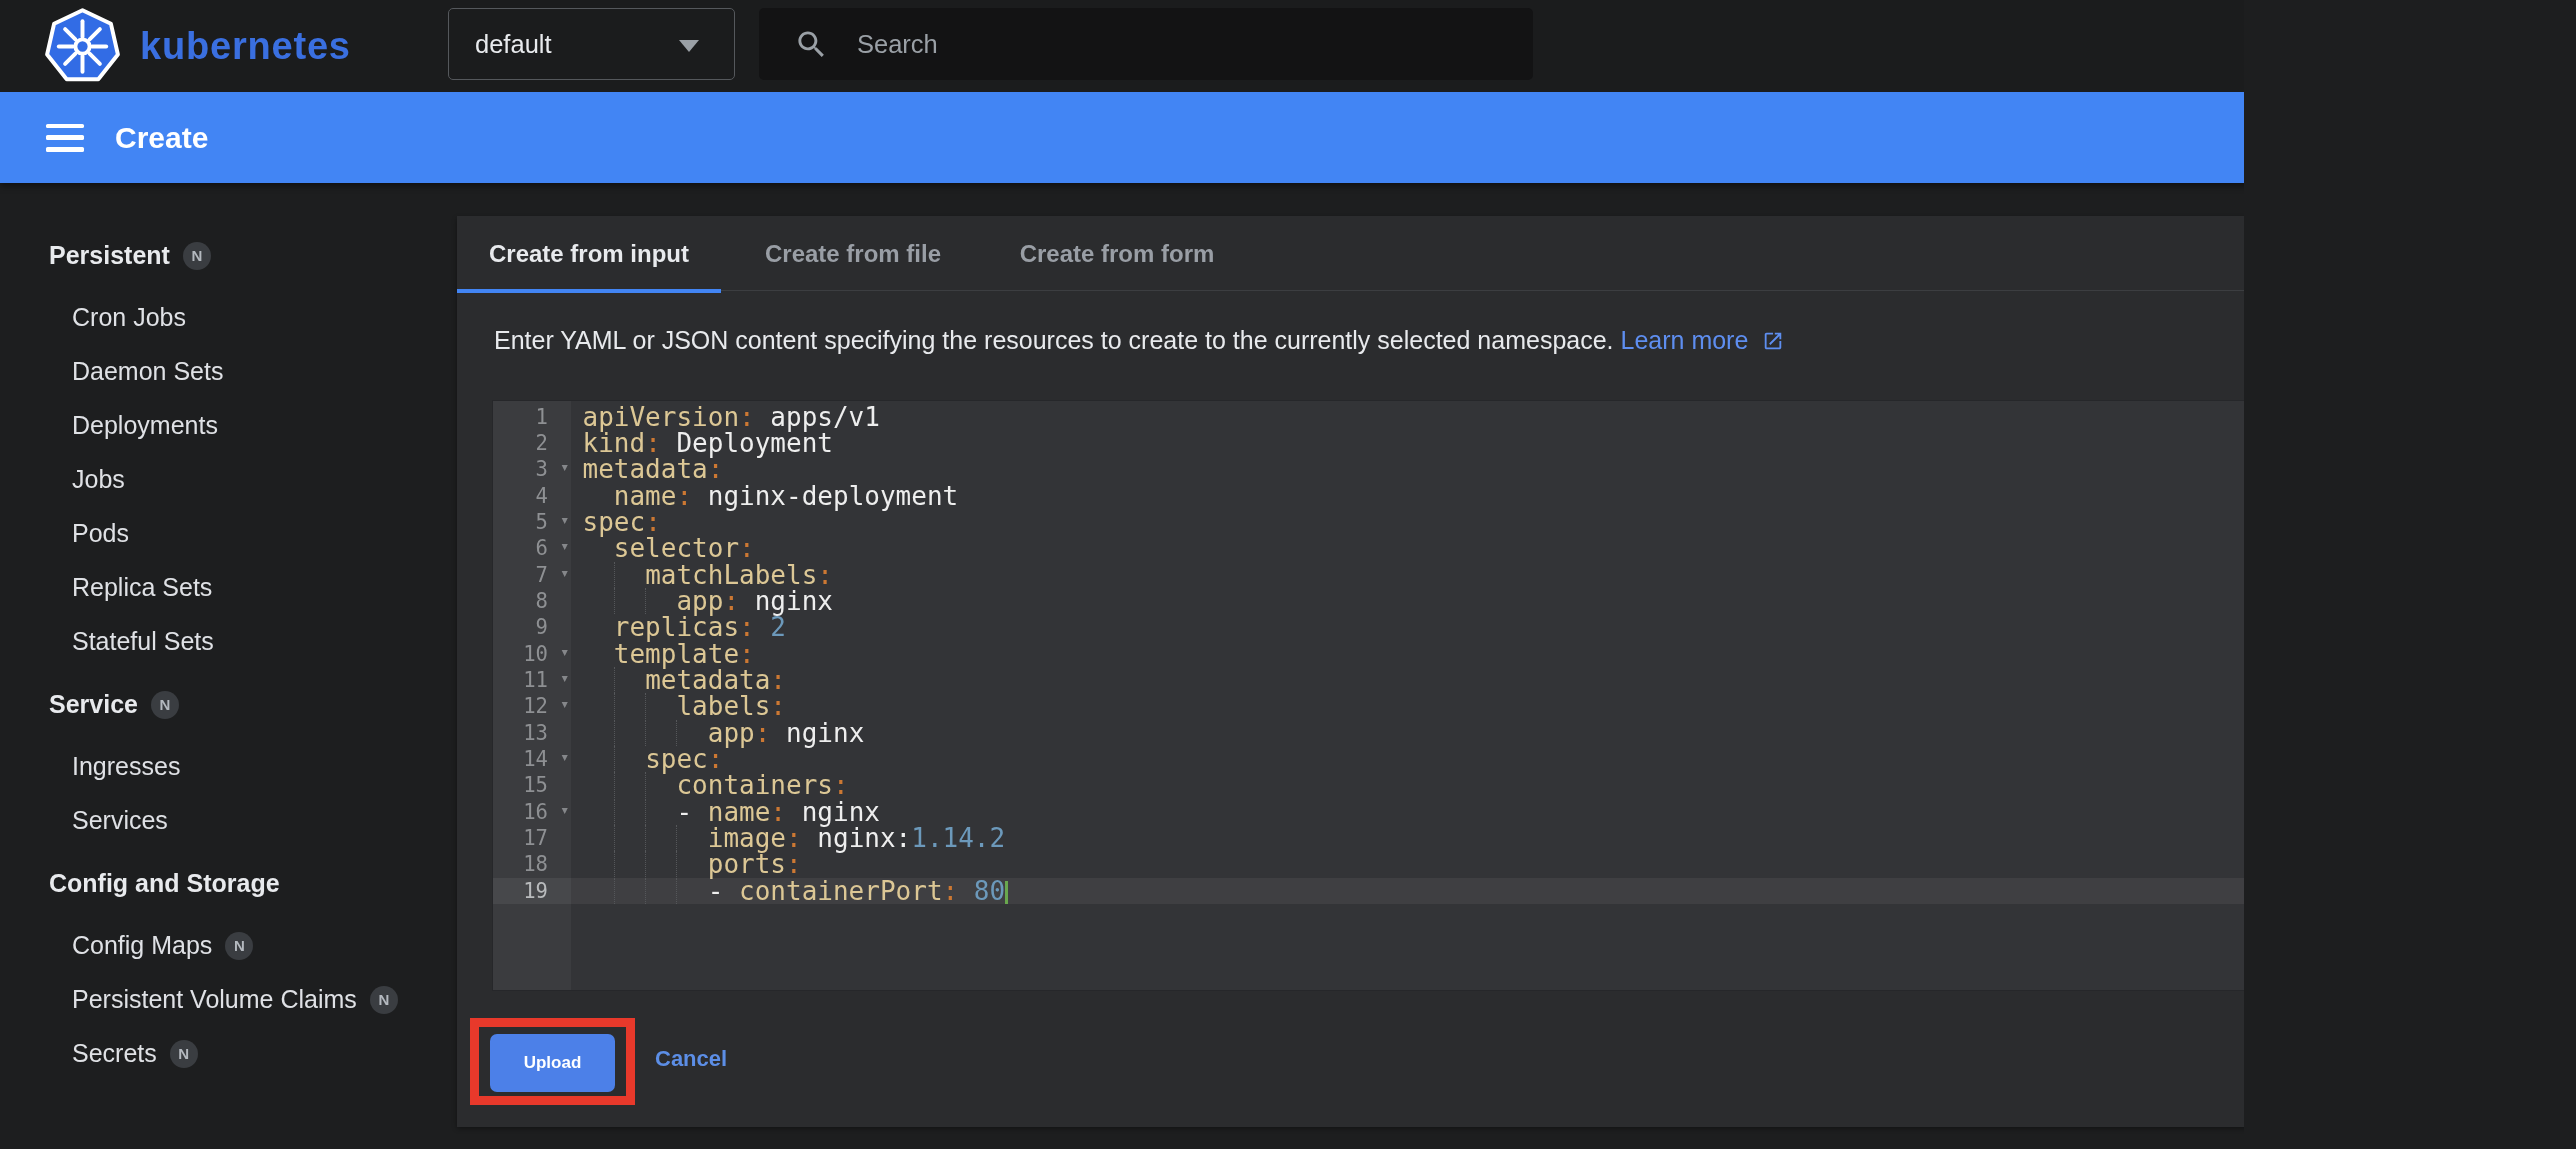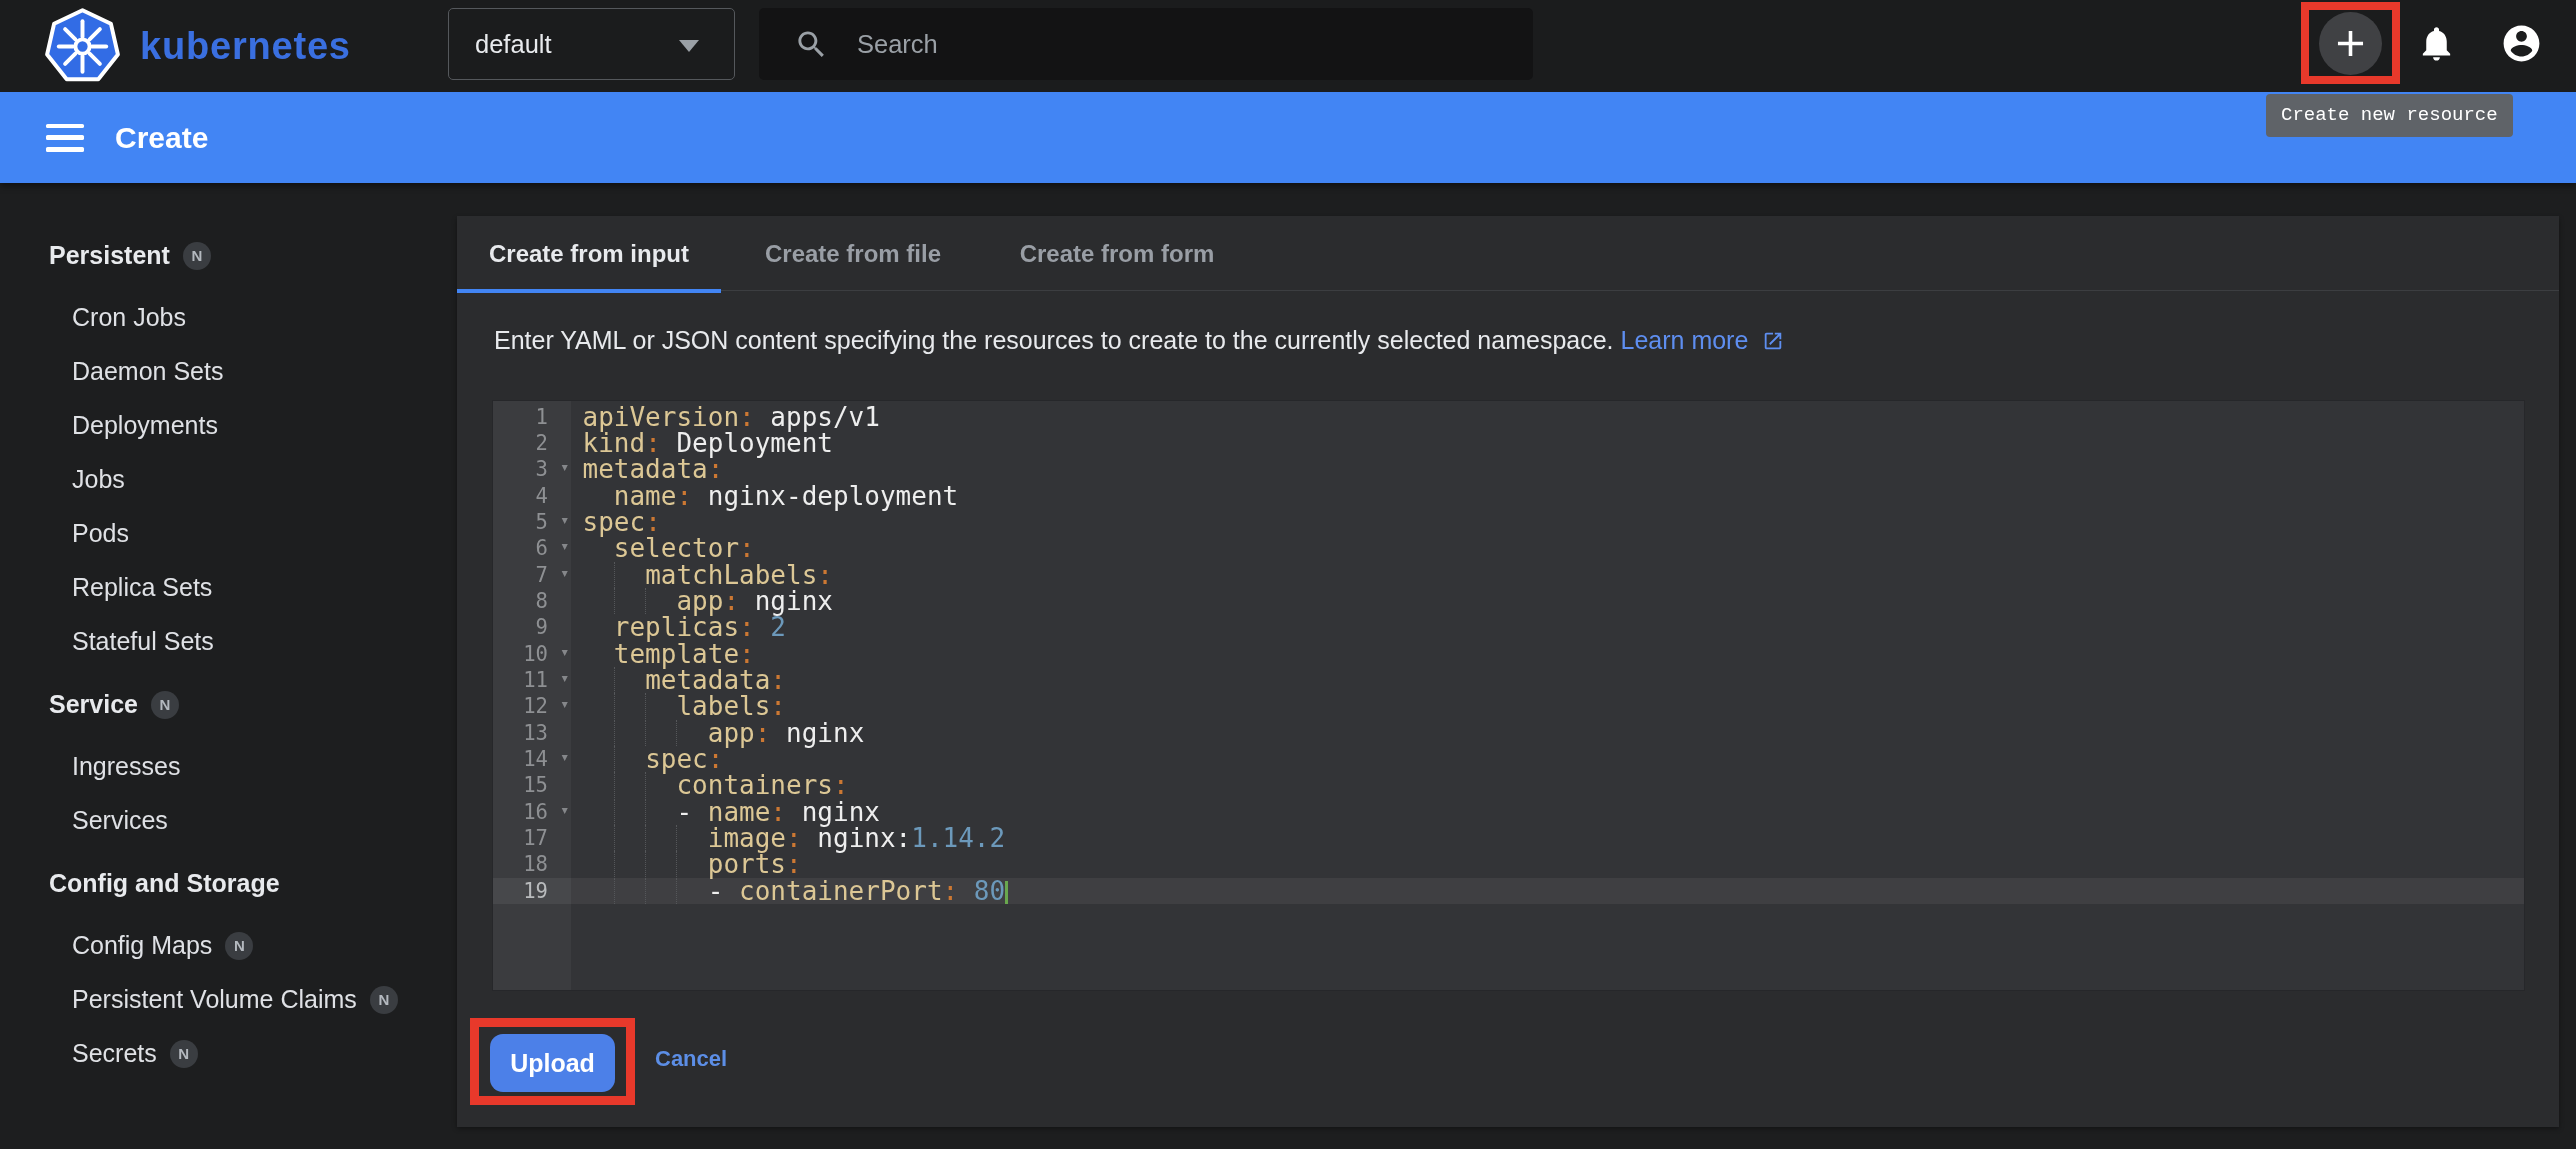--- a/index.html
+++ b/index.html
@@ -1,17 +1,17 @@
 <!DOCTYPE html>
 <html style="font-size:13px"><head>
 <meta charset="utf-8">
 <style>
   html,body{margin:0;padding:0;background:#1d1e1f;}
   *{box-sizing:border-box;}
-  #stage{position:relative;width:2576px;height:1150px;overflow:hidden;
+  #stage{position:relative;width:2244px;height:1150px;overflow:hidden;
          font-family:"Liberation Sans",sans-serif;color:#e8eaed;background:#1d1e1f;}
 
   
   #hdr{position:absolute;left:0;top:0;width:2576px;height:92px;background:#1b1c1d;z-index:5;}
   #brand{position:absolute;left:43px;top:6.6px;height:79px;display:flex;align-items:center;cursor:pointer;}
   #brand svg{width:79px;height:79px;}
   #brand .bname{margin-left:18px;font-size:38px;font-weight:bold;color:#3a6fe0;letter-spacing:0.8px;}
   #nsbox{position:absolute;left:448px;top:8.2px;width:287px;height:72px;border:1.6px solid #55585c;border-radius:5px;
          display:flex;align-items:center;cursor:pointer;}
   #nsbox .nsval{margin-left:26px;font-size:25.5px;color:#e8eaed;}
@@ -71,21 +71,21 @@
   .ed-line.active .ln-gutter{background:#47484b;color:#b9bbbd;}
   .fold{position:absolute;right:1.6px;top:-1.6px;font-size:15.6px;color:#85878a;cursor:pointer;line-height:26px;}
   .ln-code{position:absolute;left:78px;right:0;top:0;height:26px;padding-left:11.5px;
         font-size:26px;line-height:26px;white-space:pre;}
   .guide{position:absolute;top:0;height:26px;border-left:1.6px dotted #55575a;margin-left:11.5px;}
   .tk-k{color:#dcc795;} .tk-p{color:#cc7833;} .tk-v{color:#eeeeee;} .tk-n{color:#6c99bb;} .tk-d{color:#eeeeee;}
   .caret-bar{display:inline-block;width:2.5px;height:23px;background:#69a74e;vertical-align:-4.1px;}
 
   
   #uploadbtn{position:absolute;left:33px;top:818px;width:125px;height:58px;background:#4c80e8;border:none;
-        border-radius:13px;color:#fff;font-size:25px;font-weight:bold;font-family:"Liberation Sans",sans-serif;cursor:pointer;}
+        border-radius:7px;color:#fff;font-size:17px;font-weight:bold;font-family:"Liberation Sans",sans-serif;cursor:pointer;}
   #cancellink{position:absolute;left:198px;top:830px;font-size:22px;font-weight:bold;color:#5c8ee6;cursor:pointer;}
 
   svg{display:block;}
 </style>
 </head>
 <body>
 
 <div id="stage">
 
   <div id="hdr">

